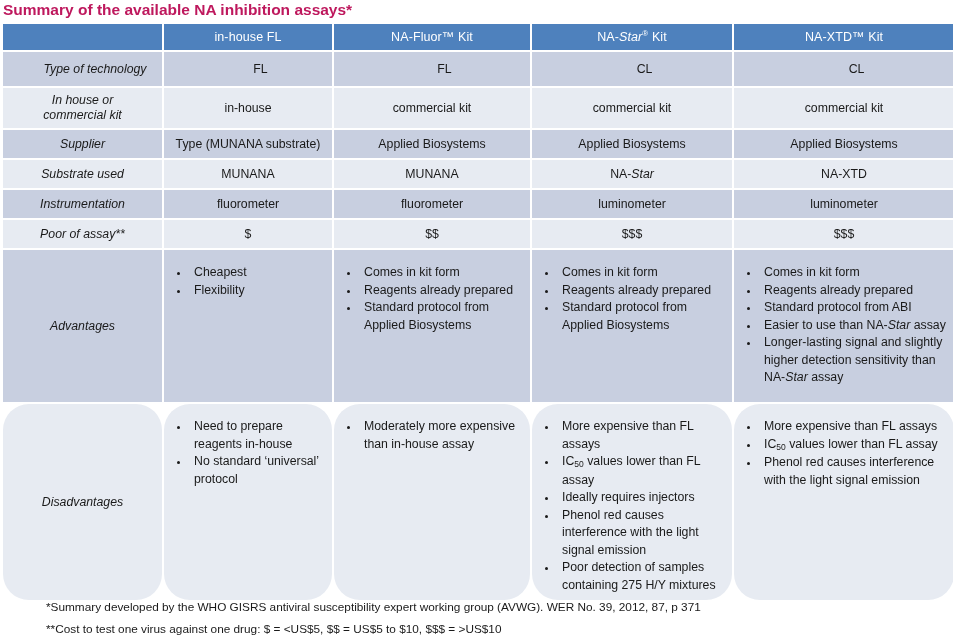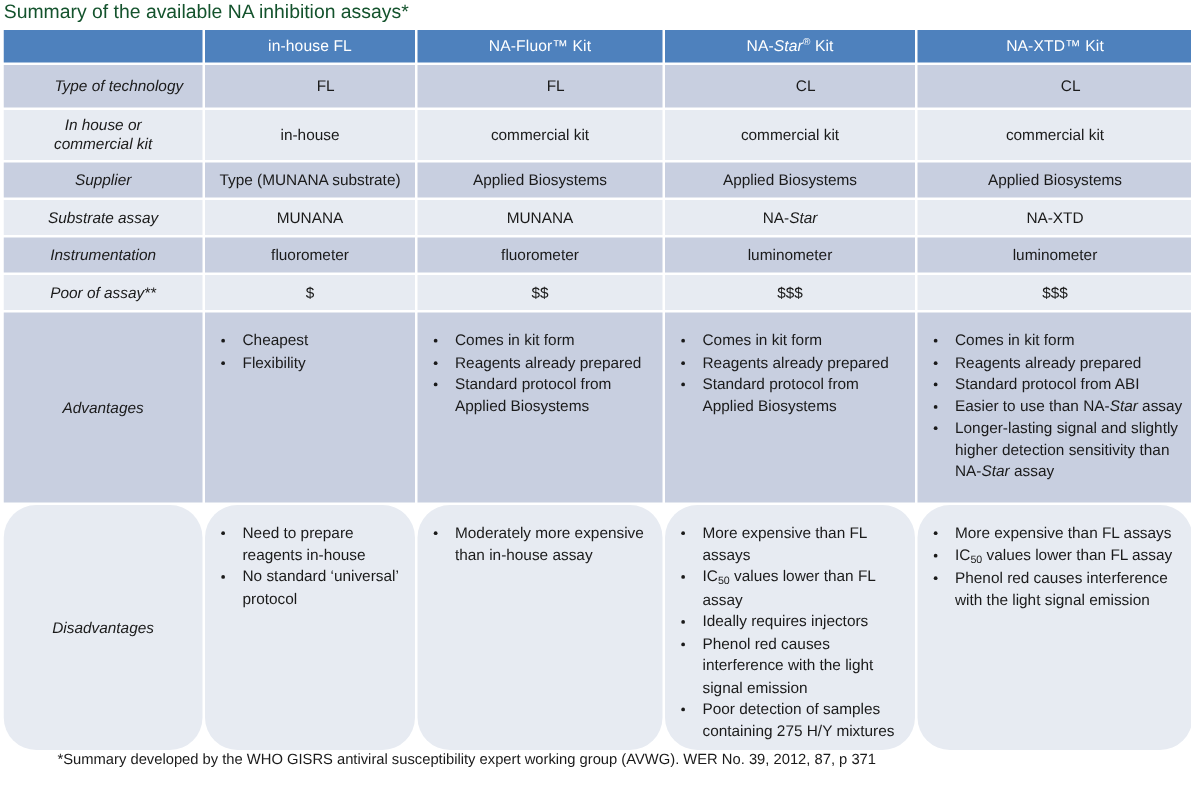--- a/index.html
+++ b/index.html
@@ -8,21 +8,21 @@
     background:#ffffff;
     font-family:"Liberation Sans","DejaVu Sans",sans-serif;
     color:#1a1a1a;
     overflow:hidden;
   }
   .page{position:relative;width:953px;height:644px;}
 
   .title{
     position:absolute;left:3px;top:0px;
     font-size:15.5px;line-height:20px;
-    color:#14532d;white-space:nowrap;
+    color:#be185d;white-space:nowrap;font-weight:bold;
   }
 
   table.matrix{
     position:absolute;left:1px;top:22px;
     width:951px;
     border-collapse:separate;
     border-spacing:2px 2px;
     table-layout:fixed;
   }
   table.matrix td,table.matrix th{
@@ -133,21 +133,21 @@
         <td class="cell">commercial kit</td>
       </tr>
       <tr class="band-dark r-supplier">
         <td class="rowlab">Supplier</td>
         <td class="cell">Type (MUNANA substrate)</td>
         <td class="cell">Applied Biosystems</td>
         <td class="cell">Applied Biosystems</td>
         <td class="cell">Applied Biosystems</td>
       </tr>
       <tr class="band-light r-substrate">
-        <td class="rowlab">Substrate assay</td>
+        <td class="rowlab">Substrate used</td>
         <td class="cell">MUNANA</td>
         <td class="cell">MUNANA</td>
         <td class="cell">NA-<i>Star</i></td>
         <td class="cell">NA-XTD</td>
       </tr>
       <tr class="band-dark r-instr">
         <td class="rowlab">Instrumentation</td>
         <td class="cell">fluorometer</td>
         <td class="cell">fluorometer</td>
         <td class="cell">luminometer</td>
@@ -221,14 +221,15 @@
             <li>More expensive than FL assays</li>
             <li>IC<sub>50</sub> values lower than FL assay</li>
             <li>Phenol red causes interference with the light signal emission</li>
           </ul>
         </td>
       </tr>
     </tbody>
   </table>
 
   <div class="footnote f1">*Summary developed by the WHO GISRS antiviral susceptibility expert working group (AVWG). WER No. 39, 2012, 87, p 371</div>
+  <div class="footnote f2">**Cost to test one virus against one drug: $ = &lt;US$5, $$ = US$5 to $10, $$$ = &gt;US$10</div>
 
 </div>
 
 </body></html>

